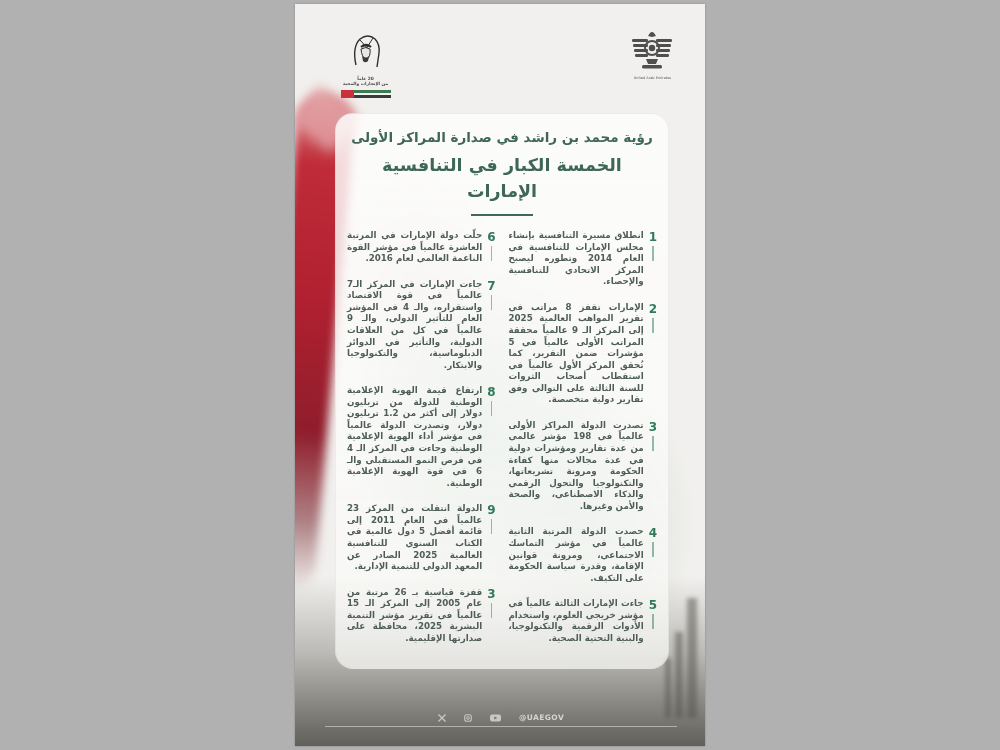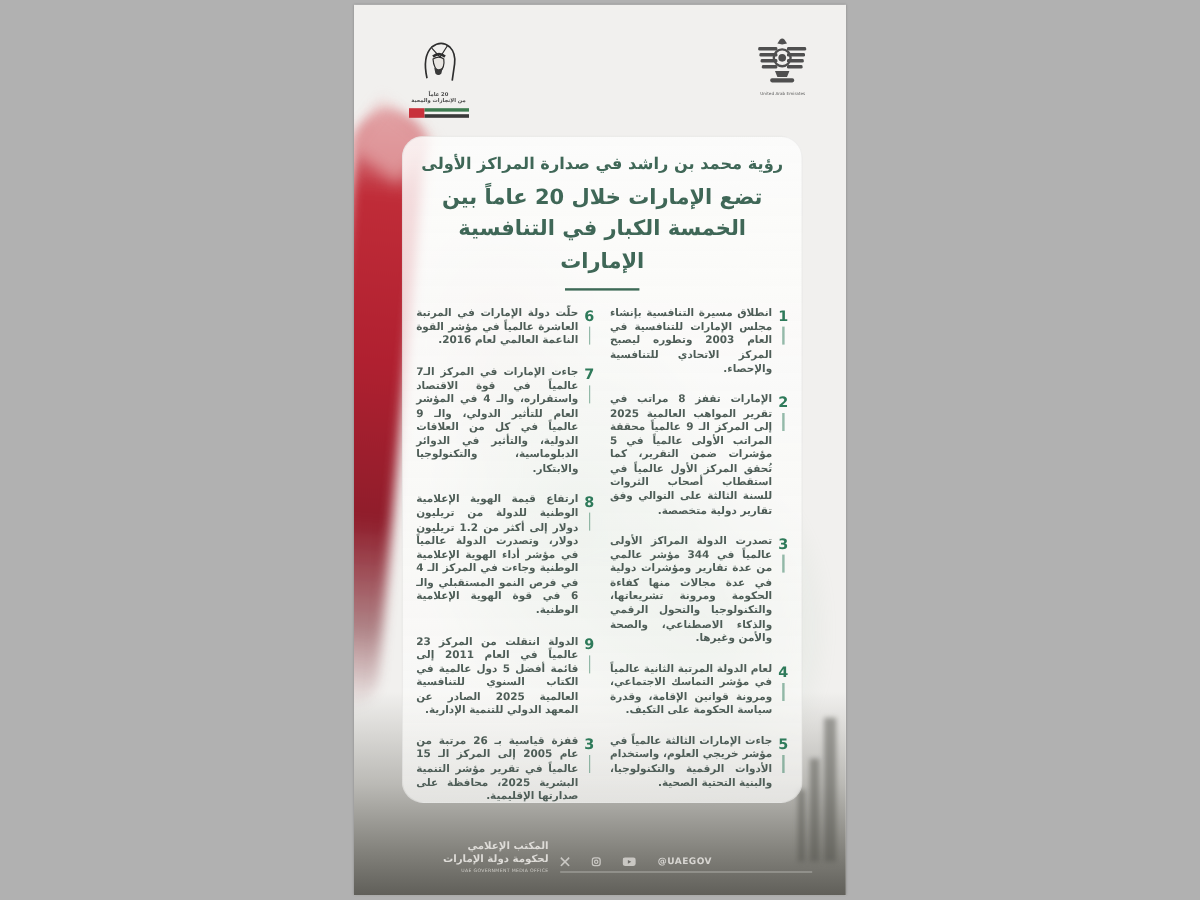--- a/index.html
+++ b/index.html
@@ -89,21 +89,21 @@
   
   .footer{
     position:absolute;left:30px;right:28px;bottom:16px;
     display:flex;align-items:flex-end;gap:10px;direction:rtl;
   }
   .office{order:2;text-align:right;color:#dedcd8;line-height:1.25;flex:0 0 auto;}
   .office .ar{font-size:8.5px;font-weight:bold;}
   .office .en{font-size:7px;transform:scale(.55);transform-origin:right center;
     white-space:nowrap;letter-spacing:.5px;color:#cfcdc8;}
   .fright{order:1;flex:1;direction:ltr;padding-bottom:3px;}
-  .social-row{display:flex;justify-content:flex-start;align-items:center;gap:18px;margin-bottom:4px;}
+  .social-row{display:flex;justify-content:center;align-items:center;gap:18px;margin-bottom:4px;}
   .social-row svg{display:block;opacity:.85;}
   .handle{font-size:7.5px;color:#d7d5d1;letter-spacing:.4px;font-weight:bold;}
   .footer-line{border-top:1px solid rgba(228,227,222,.55);height:0;}
 </style>
 </head>
 <body>
 
 <div class="poster">
 
   <div class="bg-green"></div>
@@ -159,57 +159,56 @@
           </g>
         </svg>
       </span>
       <div class="emblem-caption">United Arab Emirates</div>
     </div>
   </div>
 
   <div class="card">
     <div class="title">
       <div class="l1">رؤية محمد بن راشد في صدارة المراكز الأولى</div>
-      <div class="l23">تضع الإمارات خلال 20 عاماً بين</div>
       <div class="l23">الخمسة الكبار في التنافسية الإمارات</div>
     </div>
     <div class="divider"></div>
 
     <div class="cols">
       <div class="col">
     <div class="item">
       <div class="num-col">
         <span class="num">1</span>
         <span class="tick"></span>
       </div>
-      <div class="txt">انطلاق مسيرة التنافسية بإنشاء مجلس الإمارات للتنافسية في العام 2003 وتطوره ليصبح المركز الاتحادي للتنافسية والإحصاء.</div>
+      <div class="txt">انطلاق مسيرة التنافسية بإنشاء مجلس الإمارات للتنافسية في العام 2014 وتطوره ليصبح المركز الاتحادي للتنافسية والإحصاء.</div>
     </div>
 
     <div class="item">
       <div class="num-col">
         <span class="num">2</span>
         <span class="tick"></span>
       </div>
       <div class="txt">الإمارات تقفز 8 مراتب في تقرير المواهب العالمية 2025 إلى المركز الـ 9 عالمياً محققة المراتب الأولى عالمياً في 5 مؤشرات ضمن التقرير، كما تُحقق المركز الأول عالمياً في استقطاب أصحاب الثروات للسنة الثالثة على التوالي وفق تقارير دولية متخصصة.</div>
     </div>
 
     <div class="item">
       <div class="num-col">
         <span class="num">3</span>
         <span class="tick"></span>
       </div>
-      <div class="txt">تصدرت الدولة المراكز الأولى عالمياً في 344 مؤشر عالمي من عدة تقارير ومؤشرات دولية في عدة مجالات منها كفاءة الحكومة ومرونة تشريعاتها، والتكنولوجيا والتحول الرقمي والذكاء الاصطناعي، والصحة والأمن وغيرها.</div>
+      <div class="txt">تصدرت الدولة المراكز الأولى عالمياً في 198 مؤشر عالمي من عدة تقارير ومؤشرات دولية في عدة مجالات منها كفاءة الحكومة ومرونة تشريعاتها، والتكنولوجيا والتحول الرقمي والذكاء الاصطناعي، والصحة والأمن وغيرها.</div>
     </div>
 
     <div class="item">
       <div class="num-col">
         <span class="num">4</span>
         <span class="tick"></span>
       </div>
-      <div class="txt">لعام الدولة المرتبة الثانية عالمياً في مؤشر التماسك الاجتماعي، ومرونة قوانين الإقامة، وقدرة سياسة الحكومة على التكيف.</div>
+      <div class="txt">حصدت الدولة المرتبة الثانية عالمياً في مؤشر التماسك الاجتماعي، ومرونة قوانين الإقامة، وقدرة سياسة الحكومة على التكيف.</div>
     </div>
 
     <div class="item">
       <div class="num-col">
         <span class="num">5</span>
         <span class="tick"></span>
       </div>
       <div class="txt">جاءت الإمارات الثالثة عالمياً في مؤشر خريجي العلوم، واستخدام الأدوات الرقمية والتكنولوجيا، والبنية التحتية الصحية.</div>
     </div>
   </div>
@@ -251,25 +250,20 @@
         <span class="num">3</span>
         <span class="tick"></span>
       </div>
       <div class="txt">قفزة قياسية بـ 26 مرتبة من عام 2005 إلى المركز الـ 15 عالمياً في تقرير مؤشر التنمية البشرية 2025، محافظة على صدارتها الإقليمية.</div>
     </div>
   </div>
     </div>
   </div>
 
   <div class="footer">
-    <div class="office">
-      <div class="ar">المكتب الإعلامي</div>
-      <div class="ar">لحكومة دولة الإمارات</div>
-      <div class="en">UAE GOVERNMENT MEDIA OFFICE</div>
-    </div>
     <div class="fright">
       <div class="social-row">
         <span>
           <svg width="8" height="8" viewBox="0 0 8 8">
               <path d="M0.5 0.5 L7.5 7.5 M7.5 0.5 L0.5 7.5" stroke="#d7d5d1" stroke-width="1.4"></path>
             </svg>
         </span>
         <span>
           <svg width="8" height="8" viewBox="0 0 8 8">
               <rect x="0.7" y="0.7" width="6.6" height="6.6" rx="2" fill="none" stroke="#d7d5d1" stroke-width="1.1"></rect>

